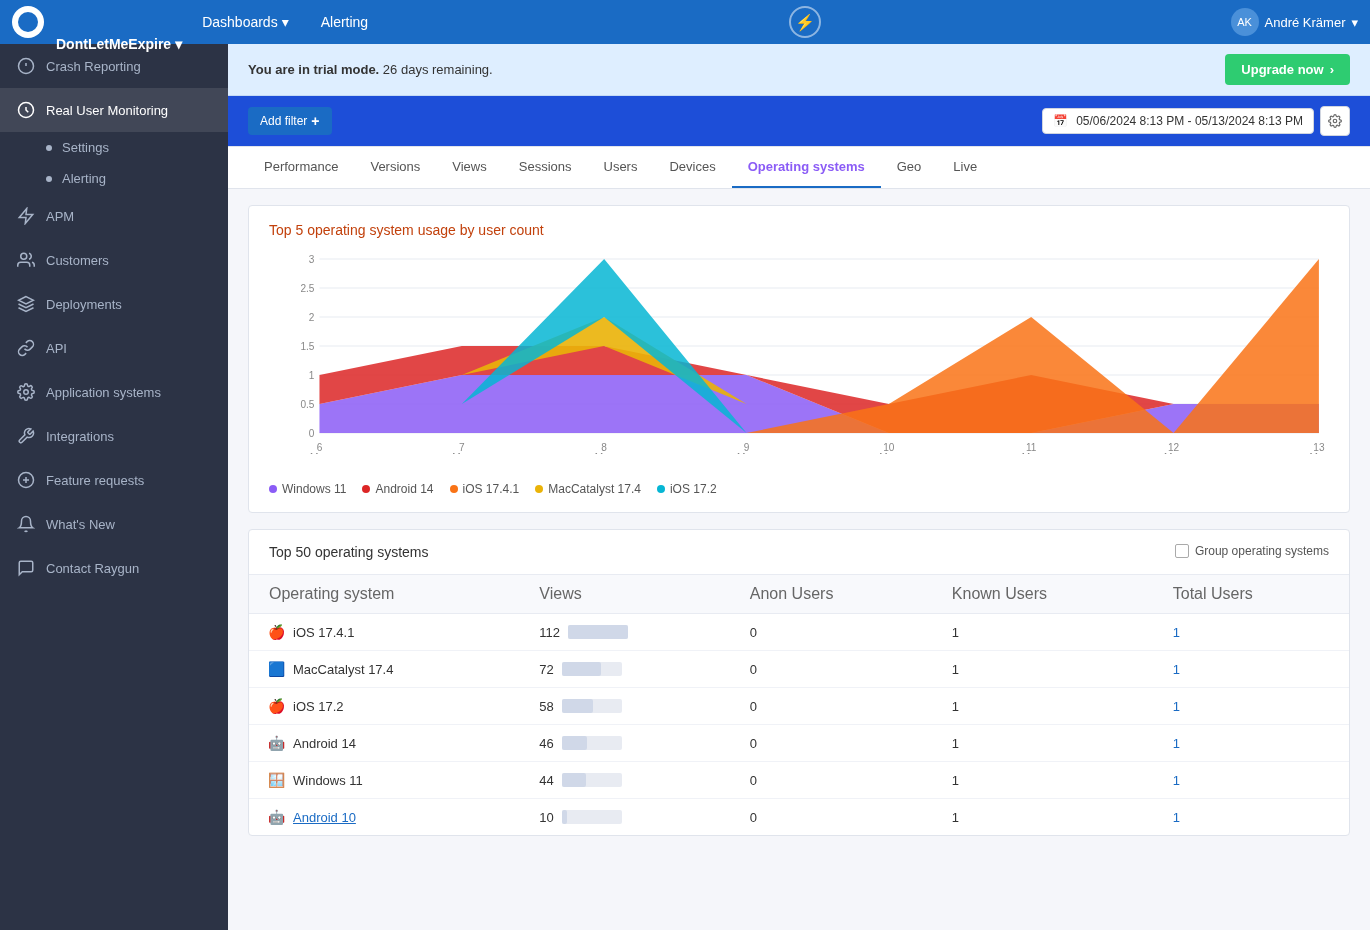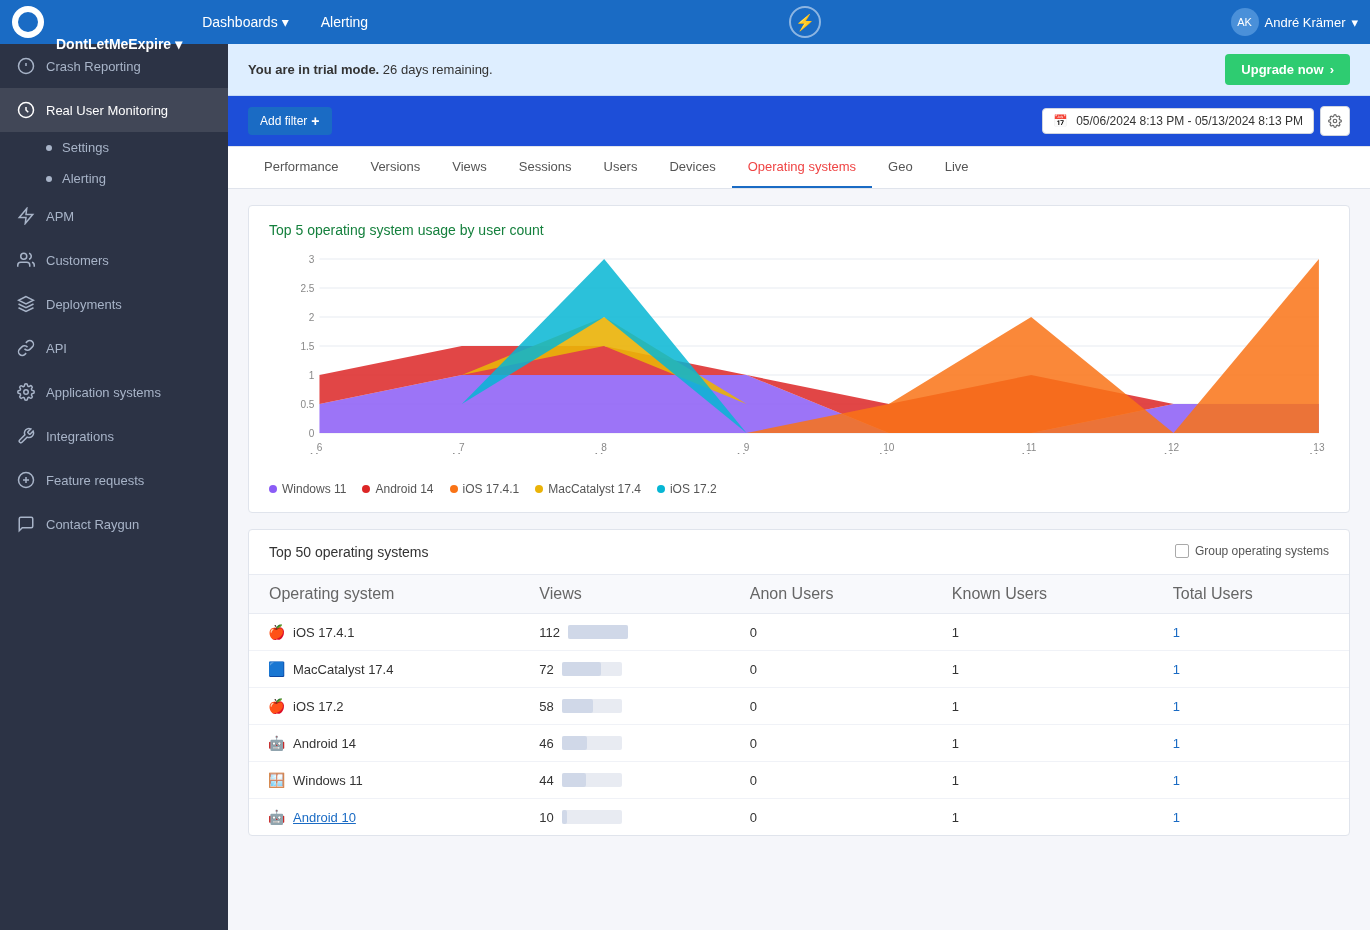--- a/index.html
+++ b/index.html
@@ -206,42 +206,42 @@
       flex-shrink: 0;
     }
     .tab {
       padding: 12px 16px;
       font-size: 13px;
       color: #555;
       cursor: pointer;
       border-bottom: 2px solid transparent;
       white-space: nowrap;
     }
-    .tab.active { color: #ef4444; border-bottom-color: #1a6bc4; font-weight: 400; }
+    .tab.active { color: #8b5cf6; border-bottom-color: #1a6bc4; font-weight: 700; }
 
     
     .charts-area {
       flex: 1;
       overflow-y: auto;
       padding: 16px 20px;
       display: flex;
       flex-direction: column;
       gap: 16px;
     }
 
     .chart-card {
       background: #fff;
       border: 1px solid #e0e4ec;
       border-radius: 4px;
       padding: 16px 20px;
     }
     .chart-card-title {
       font-size: 14px;
       font-weight: 500;
-      color: #15803d;
+      color: #c2410c;
       margin-bottom: 16px;
     }
 
     
     .chart-container {
       width: 100%;
       height: 220px;
       position: relative;
     }
 
@@ -477,20 +477,29 @@
           <circle cx="12" cy="12" r="10"></circle>
             <line x1="12" y1="8" x2="12" y2="16"></line>
             <line x1="8" y1="12" x2="16" y2="12"></line>
         </svg>
       </span>
       <span>Feature requests</span>
     </div>
     <div class="sidebar-item">
       <span class="icon">
         <svg width="18" height="18" viewBox="0 0 24 24" fill="none" stroke="#a8b4c8" stroke-width="2">
+          <path d="M18 8A6 6 0 0 0 6 8c0 7-3 9-3 9h18s-3-2-3-9"></path>
+          <path d="M13.73 21a2 2 0 0 1-3.46 0"></path>
+        </svg>
+      </span>
+      <span>What's New</span>
+    </div>
+    <div class="sidebar-item">
+      <span class="icon">
+        <svg width="18" height="18" viewBox="0 0 24 24" fill="none" stroke="#a8b4c8" stroke-width="2">
           <path d="M21 15a2 2 0 0 1-2 2H7l-4 4V5a2 2 0 0 1 2-2h14a2 2 0 0 1 2 2z"></path>
         </svg>
       </span>
       <span>Contact Raygun</span>
     </div>
   </aside>
 
   <div class="main-content">
 
     <div class="trial-banner">

